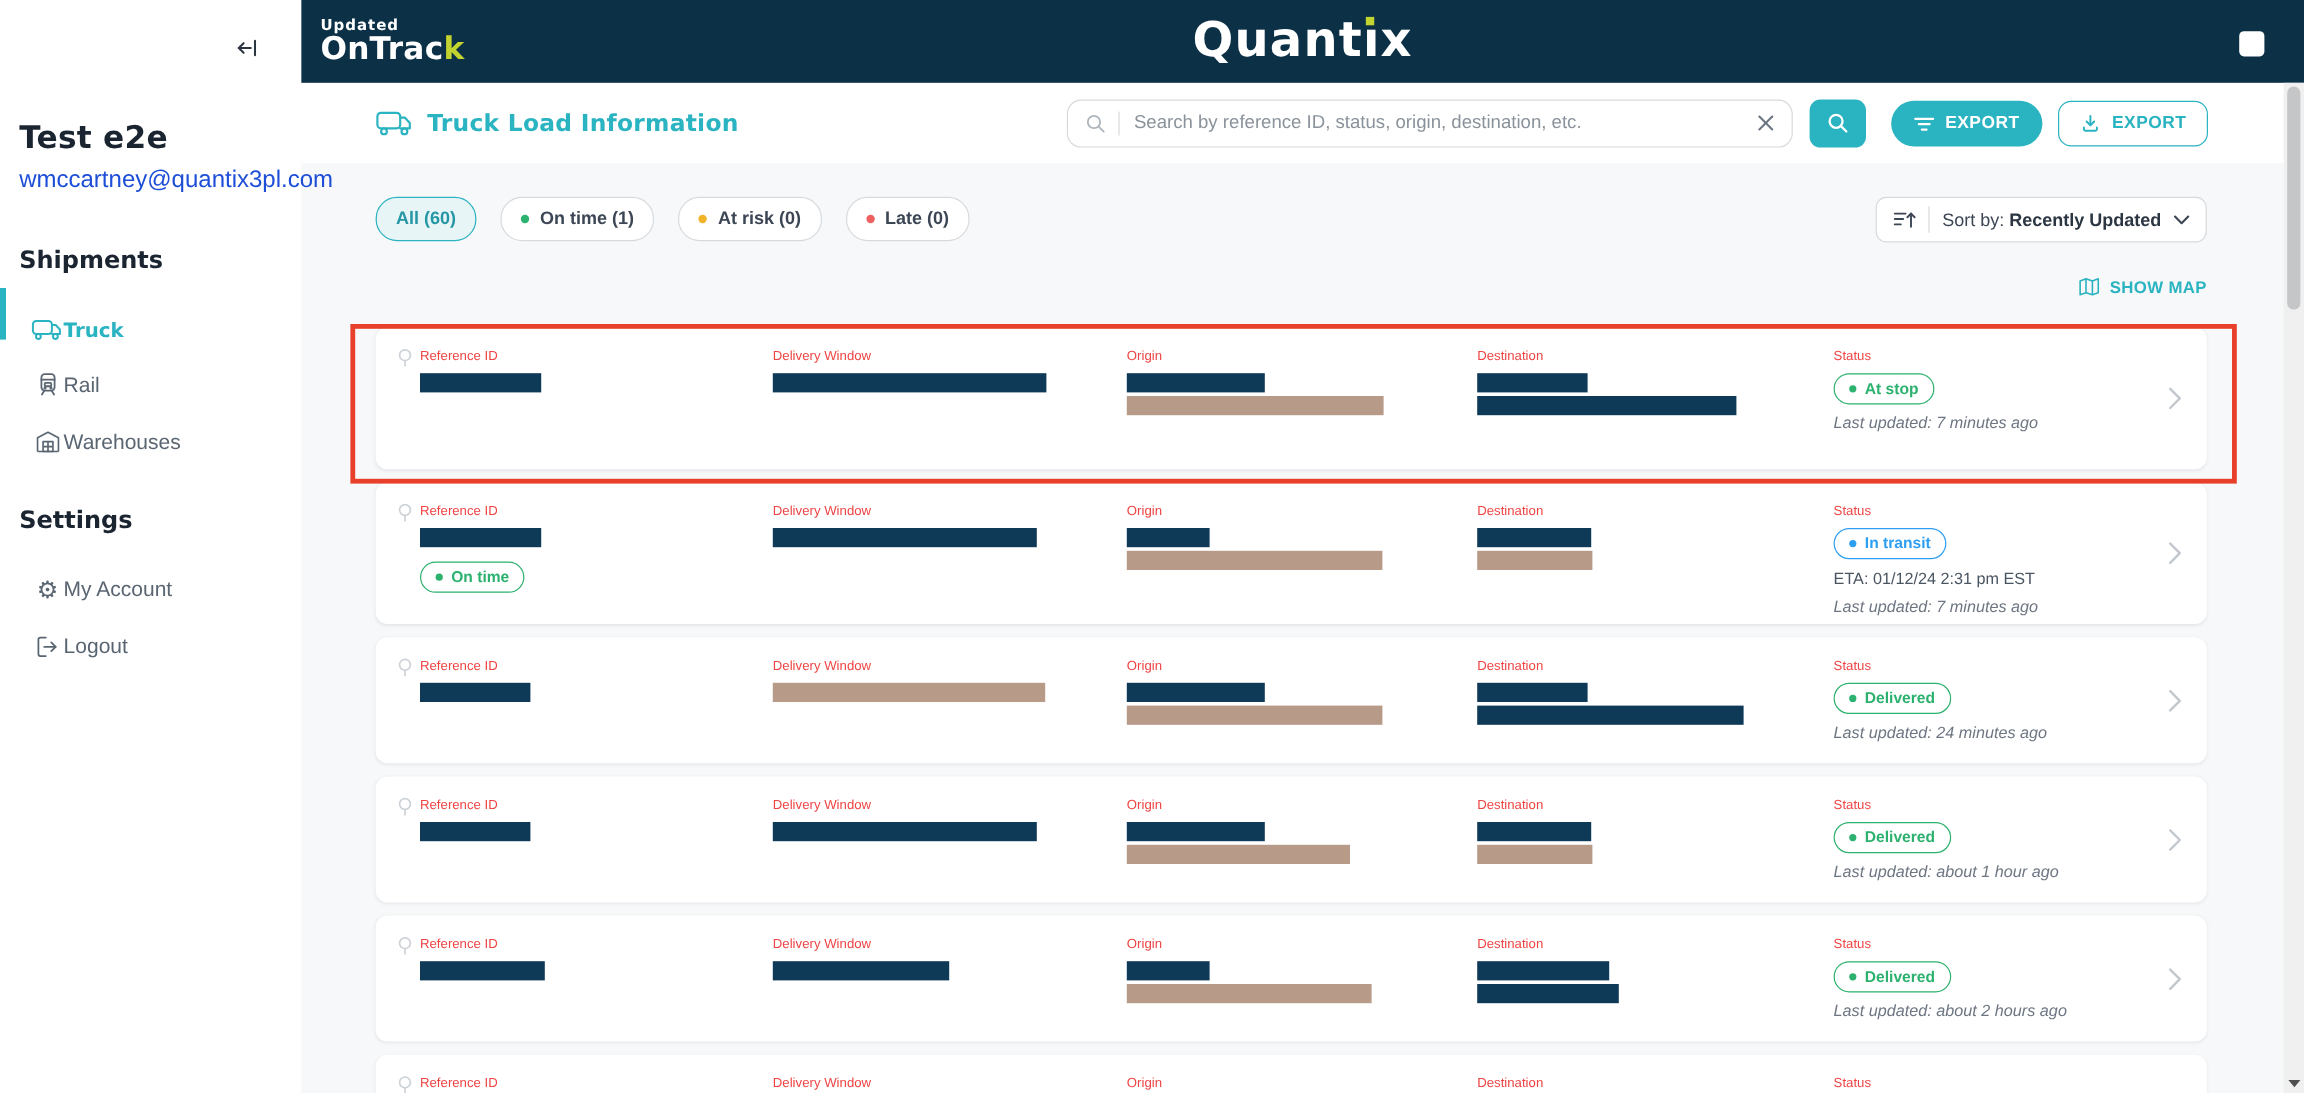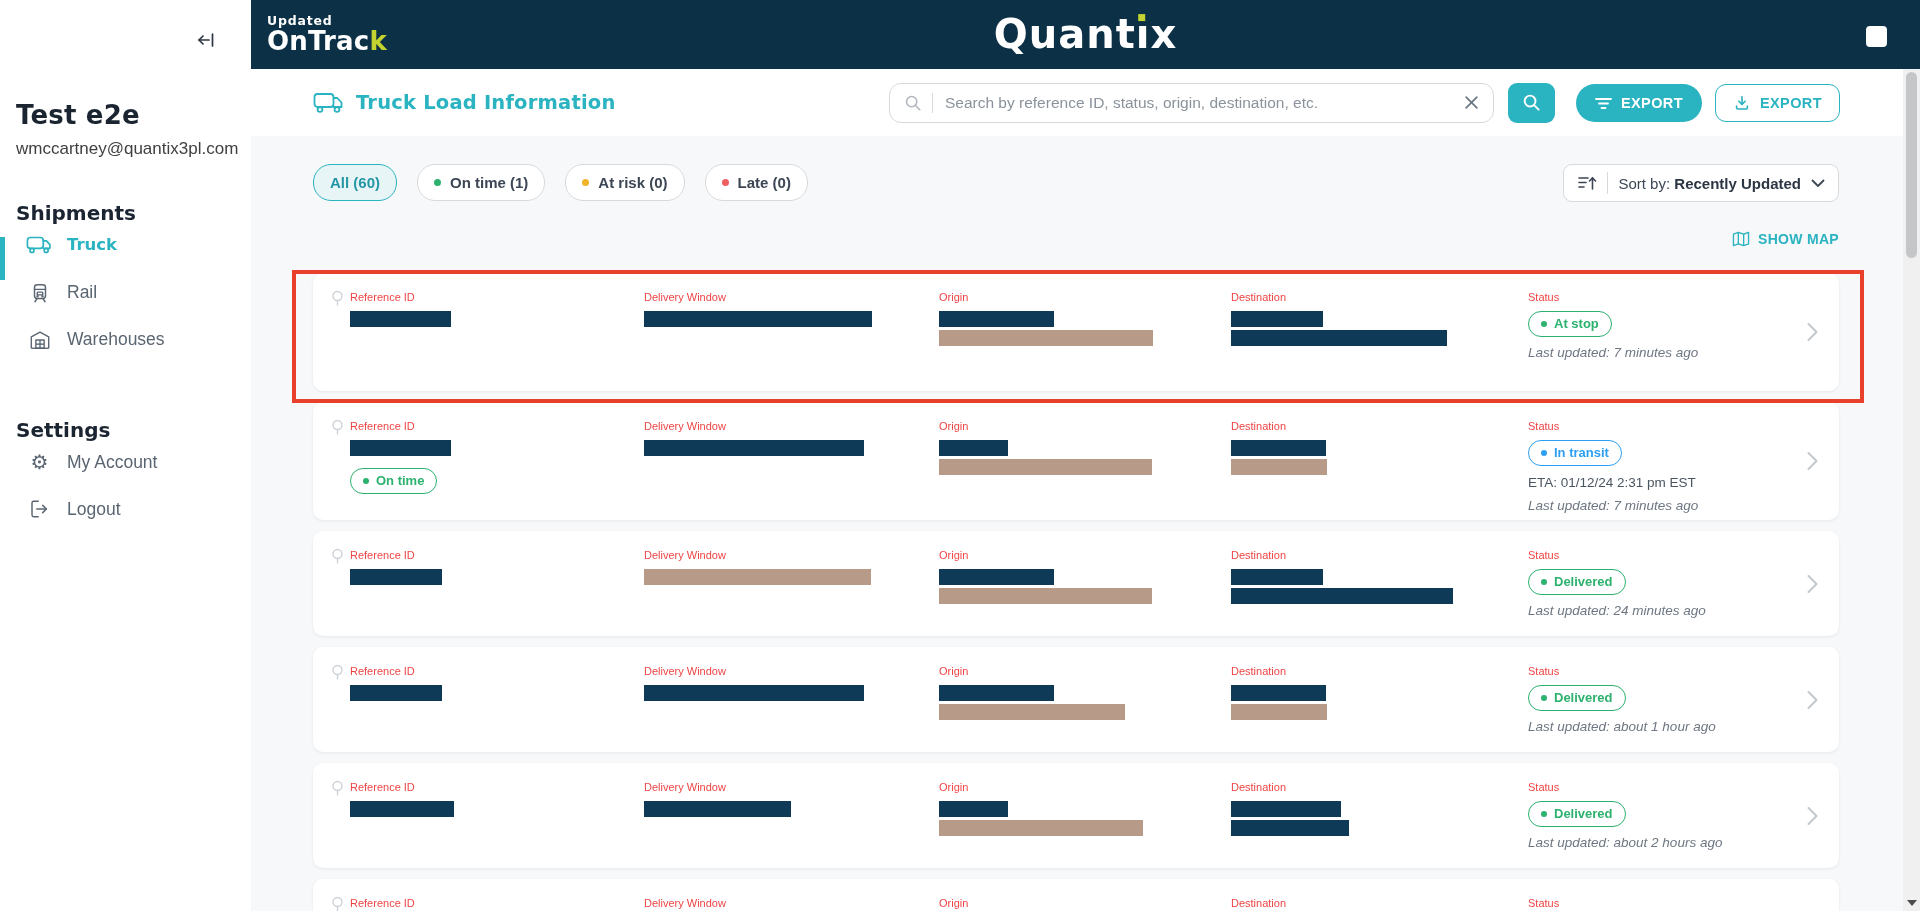--- a/index.html
+++ b/index.html
@@ -6,24 +6,24 @@
   html,body { width:1920px; height:911px; overflow:hidden; background:#fff;
               font-family:"Liberation Sans", sans-serif; }
   .app { display:flex; width:1920px; height:911px; position:relative; }
 
   
   .sidebar { width:251px; height:911px; background:#fff; position:relative; flex:0 0 251px; z-index:3; }
   .collapse-btn { position:absolute; top:26px; left:192px; width:28px; height:28px; cursor:pointer;
                   display:flex; align-items:center; justify-content:center; color:#2c3643; }
   .user { margin:100px 0 0 16px; }
   .user-name { font-family:"DejaVu Sans", sans-serif; font-weight:bold; font-size:26px; color:#1b2531; letter-spacing:.2px; }
-  .user-email { margin-top:9px; font-size:17px; color:#404040; }
+  .user-email { margin-top:9px; font-size:20px; color:#1d4ed8; }
   .section-heading { margin:42px 0 10px 16px; font-family:"DejaVu Sans", sans-serif; font-weight:bold;
                      font-size:20px; color:#1b2531; }
-  .side-item { position:relative; height:47px; display:flex; align-items:flex-start; padding-left:26px; gap:14px;
+  .side-item { position:relative; height:47px; display:flex; align-items:flex-end; padding-left:26px; 
                color:#5a6572; font-size:17.5px; cursor:pointer; }
   .side-item .nav-ic { width:27px; display:flex; justify-content:center; color:#5a6572; }
   .side-item.active { color:#2ab3c0; font-weight:bold; font-family:"DejaVu Sans", sans-serif; font-size:16.5px; }
   .side-item.active .nav-ic { color:#2ab3c0; }
   .side-item.active::before { content:''; position:absolute; left:0; top:2px; bottom:2px; width:5px; background:#2ab3c0; }
   .gear-glyph { font-size:20px; line-height:1; }
 
   
   .main { flex:1; background:#f7f8f9; position:relative; }
 

